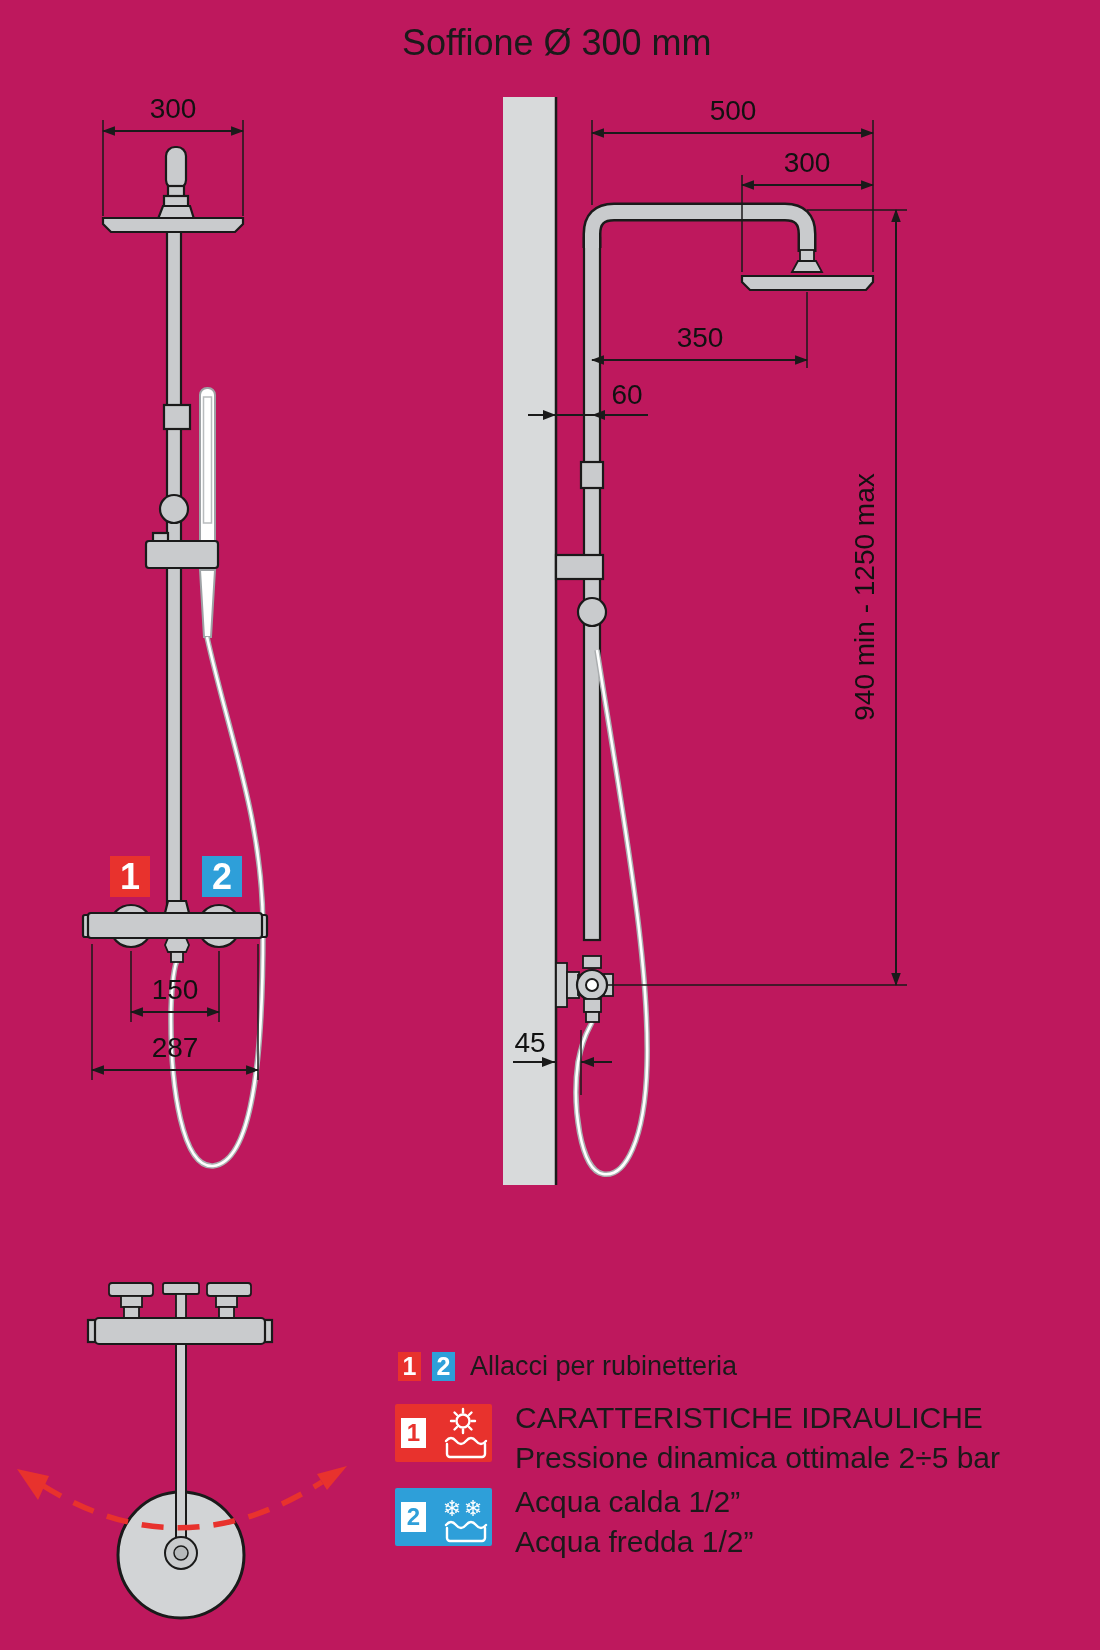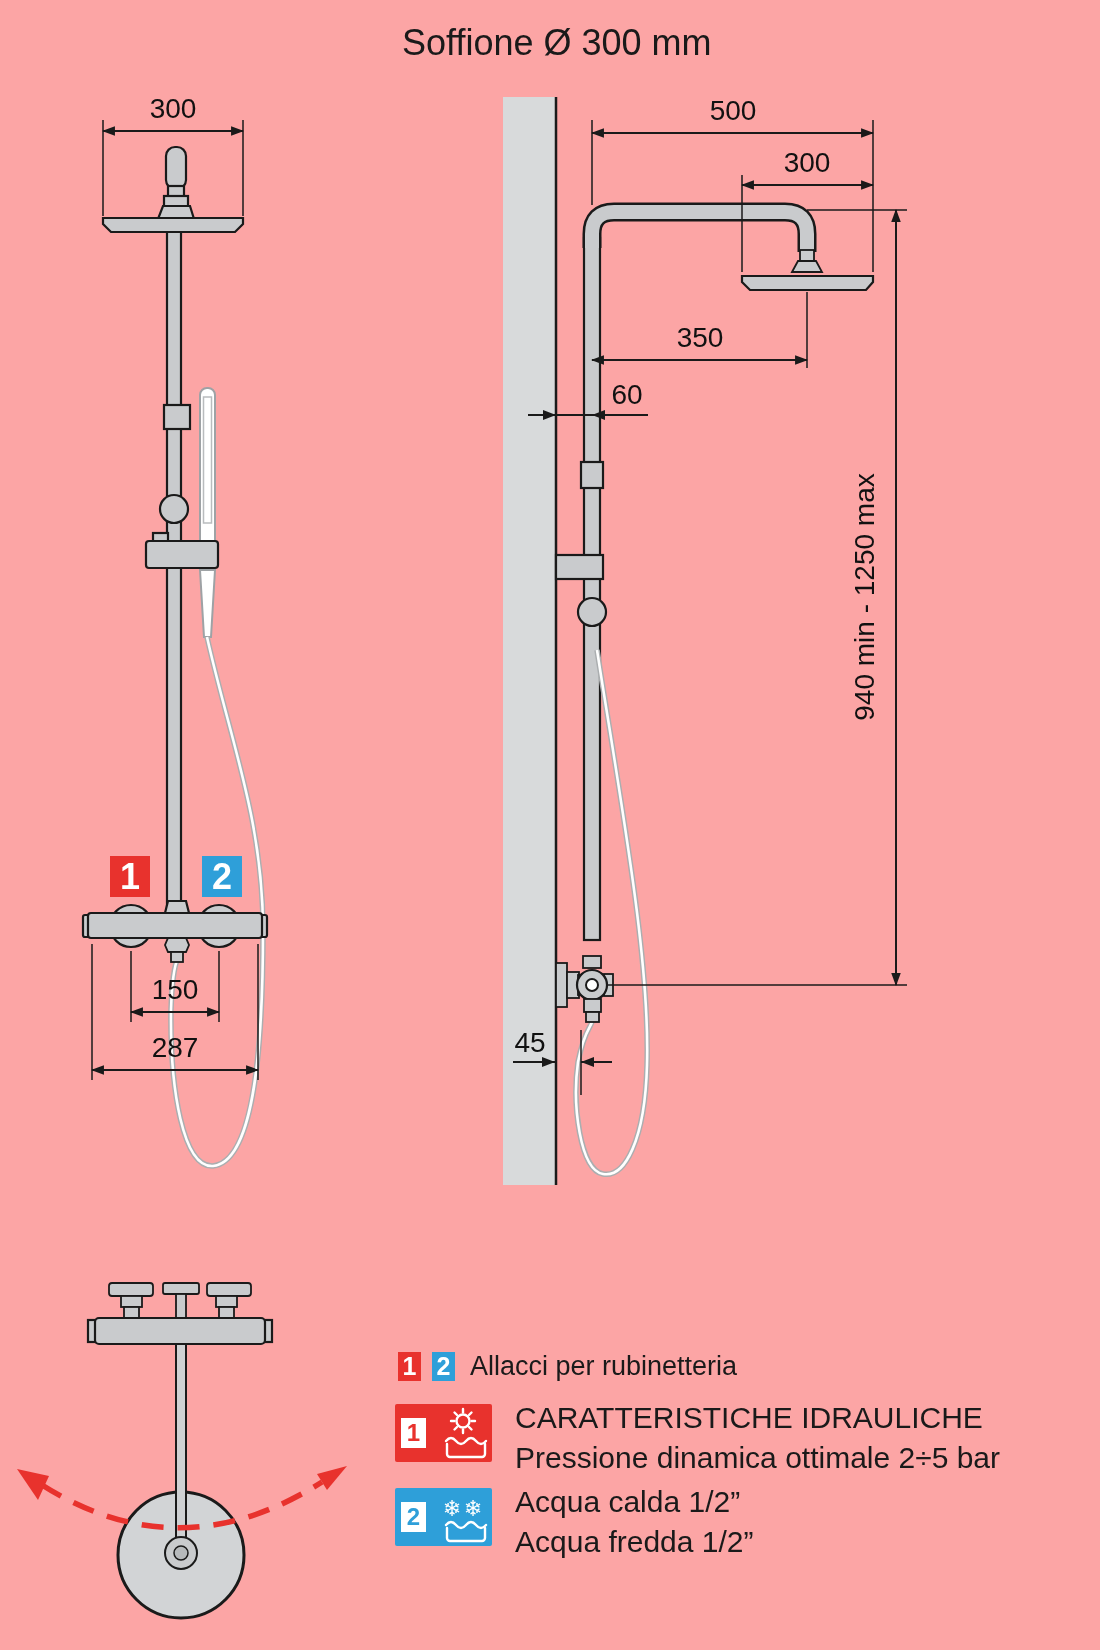--- a/index.html
+++ b/index.html
@@ -1,16 +1,16 @@
 <!DOCTYPE html>
 <html><head>
 <meta charset="utf-8">
 <style>
   html,body{margin:0;padding:0;background:#ffffff;}
-  #canvas{position:relative;width:1100px;height:1650px;background:#fca5a5;overflow:hidden;
+  #canvas{position:relative;width:1100px;height:1650px;background:#be185d;overflow:hidden;
           font-family:"Liberation Sans",sans-serif;}
   svg{position:absolute;left:0;top:0;}
   .metal{fill:#c9cbcd;stroke:#1a1a1a;stroke-width:2.2;}
   .metal-thin{fill:#c9cbcd;stroke:#1a1a1a;stroke-width:1.8;}
   .lightpart{fill:#ffffff;stroke:#9ea2a5;stroke-width:2;}
   .dim{stroke:#1a1a1a;stroke-width:2;fill:none;marker-start:url(#arr);marker-end:url(#arr);}
   .dimhalf{stroke:#1a1a1a;stroke-width:2;fill:none;}
   .ext{stroke:#1a1a1a;stroke-width:1.5;fill:none;}
   .refline{stroke:#1a1a1a;stroke-width:1.5;fill:none;}
   .dimtxt{font-family:"Liberation Sans",sans-serif;font-size:28px;fill:#111111;text-anchor:middle;}

